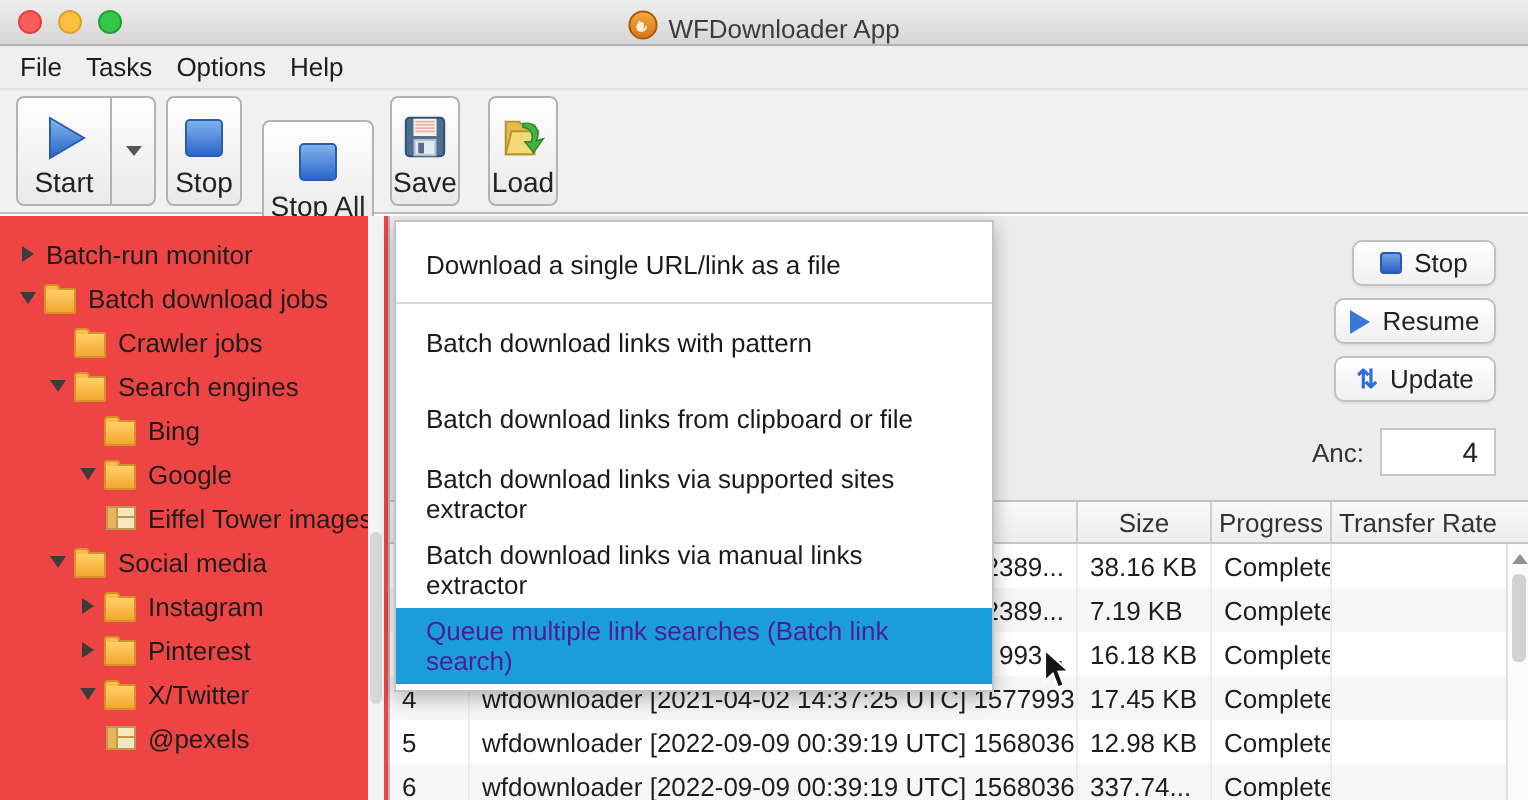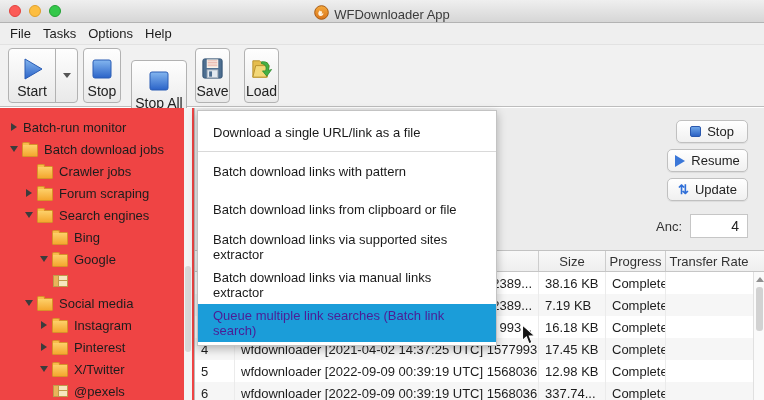--- a/index.html
+++ b/index.html
@@ -227,41 +227,37 @@
         <span class="arr down"></span>
         <span class="folder-icon"></span>
         <span class="tlabel">Batch download jobs</span>
       </div>
       <div class="trow lvl1">
         <span class="arr"></span>
         <span class="folder-icon"></span>
         <span class="tlabel">Crawler jobs</span>
       </div>
       <div class="trow lvl1">
-        <span class="arr right"></span>
-        <span class="folder-icon"></span>
-        <span class="tlabel">Forum scraping</span>
-      </div>
-      <div class="trow lvl1">
         <span class="arr down"></span>
         <span class="folder-icon"></span>
         <span class="tlabel">Search engines</span>
       </div>
       <div class="trow lvl2">
         <span class="arr"></span>
         <span class="folder-icon"></span>
         <span class="tlabel">Bing</span>
       </div>
       <div class="trow lvl2">
         <span class="arr down"></span>
         <span class="folder-icon"></span>
         <span class="tlabel">Google</span>
       </div>
       <div class="trow lvl3">
         <span class="grid-icon"></span>
+        <span class="tlabel">Eiffel Tower images</span>
       </div>
       <div class="trow lvl1">
         <span class="arr down"></span>
         <span class="folder-icon"></span>
         <span class="tlabel">Social media</span>
       </div>
       <div class="trow lvl2">
         <span class="arr right"></span>
         <span class="folder-icon"></span>
         <span class="tlabel">Instagram</span>

